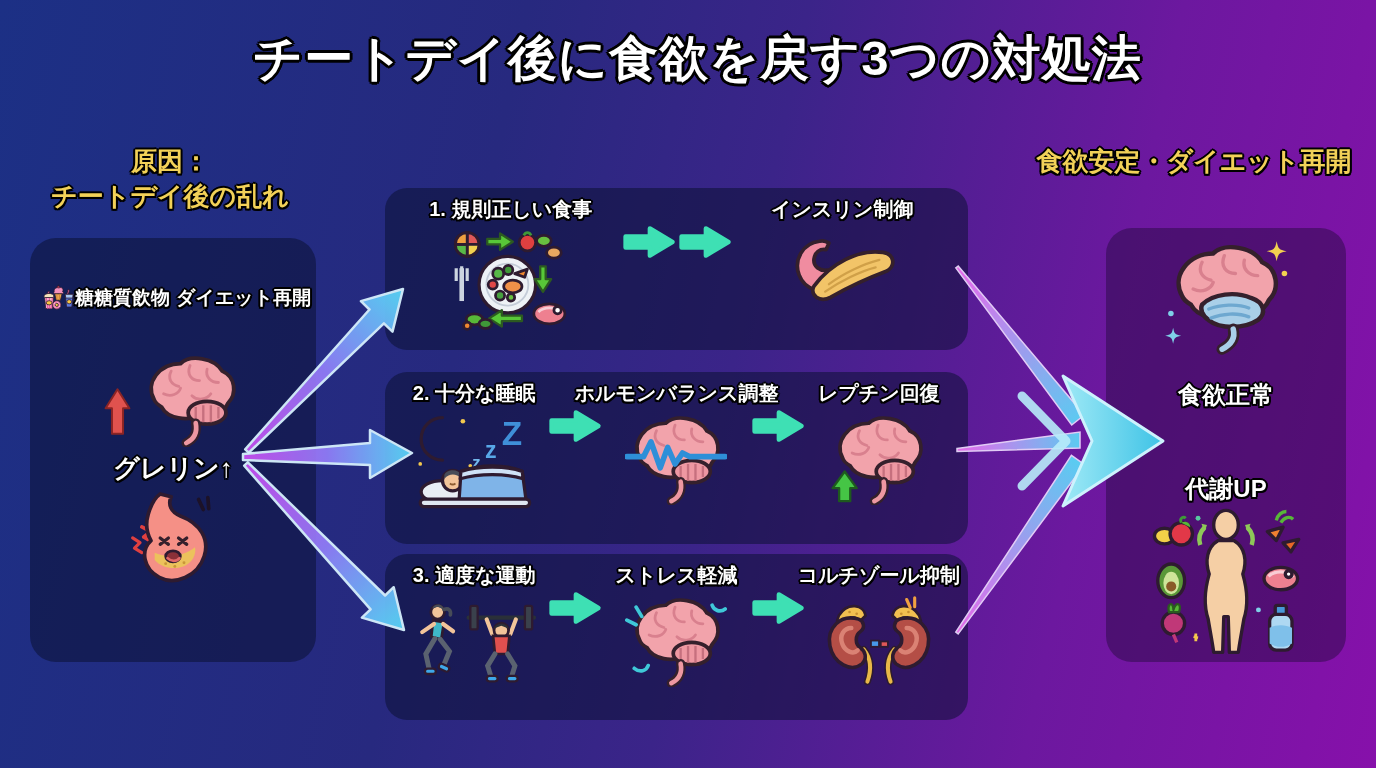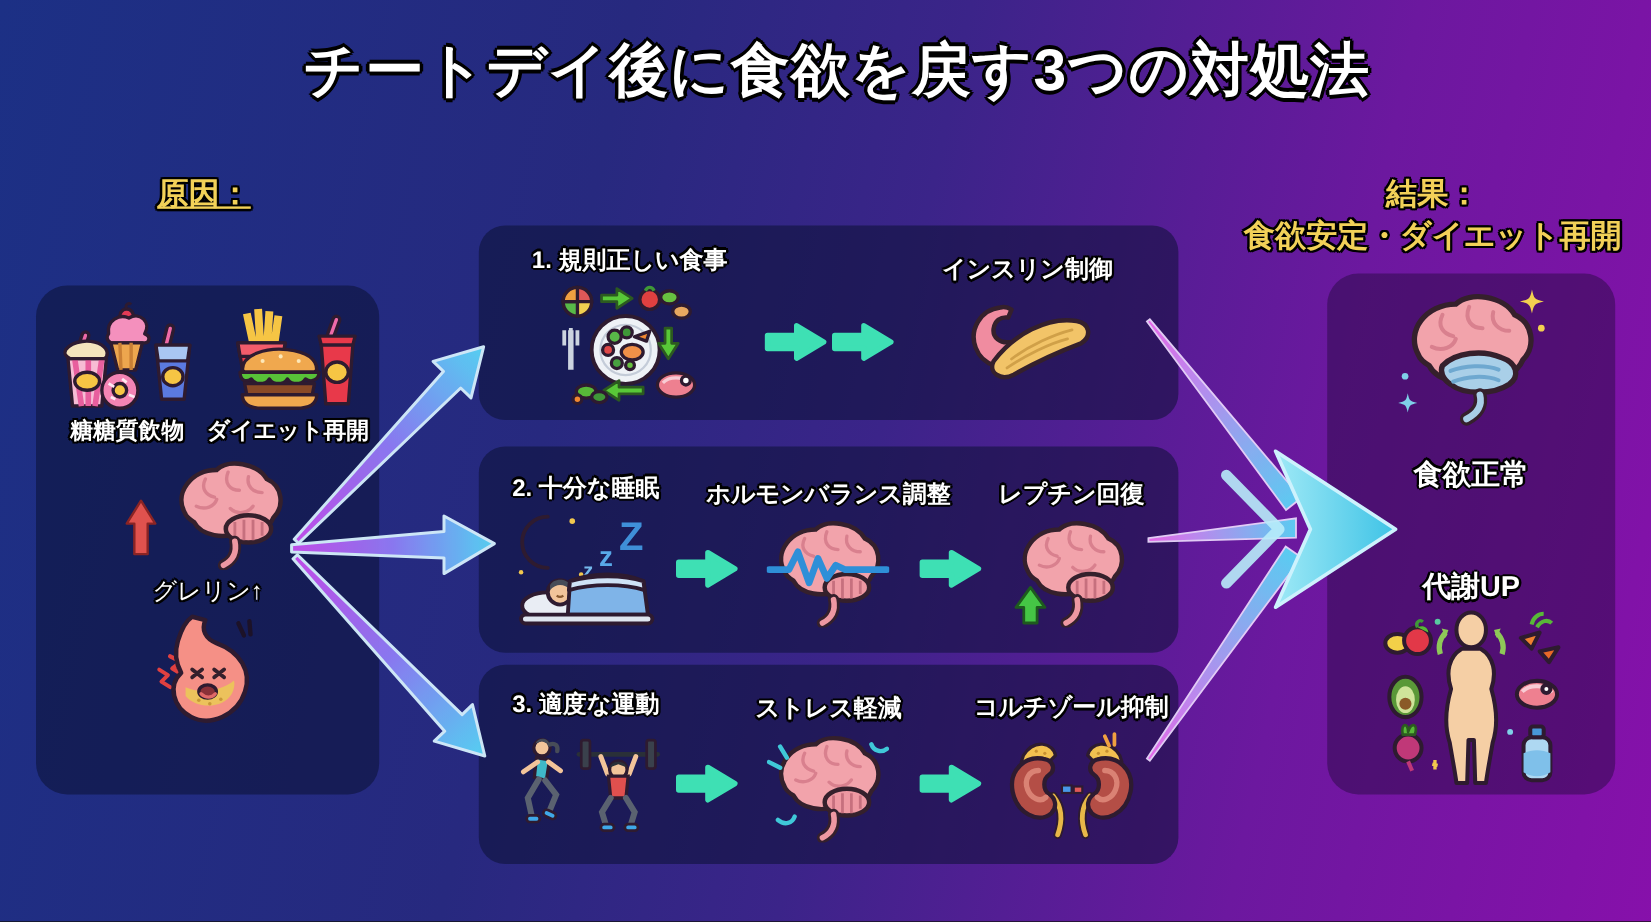--- a/index.html
+++ b/index.html
@@ -3,52 +3,52 @@
 <meta charset="utf-8">
 <style>
   html,body{margin:0;padding:0;background:#111;}
   .canvas{position:relative;width:1376px;height:768px;overflow:hidden;
     background:linear-gradient(102deg,#1c3085 0%,#27297f 34%,#3b2489 52%,#6c189f 76%,#8810ab 100%);
     font-family:"Liberation Sans","DejaVu Sans",sans-serif;padding-left:19px;}
   .outline{text-shadow:2px 0 #000,-2px 0 #000,0 2px #000,0 -2px #000,1.5px 1.5px #000,-1.5px 1.5px #000,1.5px -1.5px #000,-1.5px -1.5px #000;}
   .outline-strong{text-shadow:3px 0 #000,-3px 0 #000,0 3px #000,0 -3px #000,2px 2px #000,-2px 2px #000,2px -2px #000,-2px -2px #000;}
   .title{position:absolute;top:26px;left:0;width:100%;text-align:center;font-size:49px;font-weight:800;color:#fff;letter-spacing:1px;z-index:4;}
   .col-header{position:absolute;text-align:center;color:#f2d158;font-weight:800;font-size:26px;line-height:1.35;z-index:4;}
-  #left-header{left:10px;top:144px;width:320px;text-decoration:underline;}
+  #left-header{left:10px;top:144px;width:320px;}
   #mid-header{left:385px;top:148px;width:583px;font-size:28px;}
   #right-header{left:1016px;top:144px;width:356px;}
   .panel{position:absolute;background:rgba(10,16,48,0.52);border-radius:26px;z-index:1;}
   #left-panel{left:30px;top:238px;width:286px;height:424px;display:flex;flex-direction:column;align-items:center;padding-top:12px;box-sizing:border-box;}
   #right-panel{left:1106px;top:228px;width:240px;height:434px;background:rgba(34,8,58,0.45);display:flex;flex-direction:column;align-items:center;padding-top:12px;box-sizing:border-box;}
-  .step-panel{position:absolute;left:399px;width:583px;display:flex;align-items:center;padding:8px 16px 4px;box-sizing:border-box;background:rgba(10,16,48,0.52);border-radius:22px;z-index:1;}
+  .step-panel{position:absolute;left:385px;width:583px;display:flex;align-items:flex-start;padding:8px 16px 4px;box-sizing:border-box;background:rgba(10,16,48,0.52);border-radius:22px;z-index:1;}
   #step1{top:188px;height:162px;} #step2{top:372px;height:172px;} #step3{top:554px;height:166px;}
   .step-col{flex:1;display:flex;flex-direction:column;align-items:center;min-width:0;}
   .step-label{height:32px;font-size:20px;font-weight:800;color:#fff;white-space:nowrap;}
   .icon-box{flex:1;display:flex;align-items:center;justify-content:center;}
   .mini-arrow{flex:0 0 56px;display:flex;align-items:center;justify-content:center;margin-top:28px;}
   .lp-grid{display:flex;justify-content:space-between;width:262px;}
-  .lp-item{display:flex;flex-direction:column;align-items:center;width:128px;}
+  .lp-item{display:flex;flex-direction:row;align-items:center;width:128px;}
   .lp-label{font-size:19px;font-weight:800;color:#fff;white-space:nowrap;margin-top:2px;}
   .lp-brain-row{display:flex;align-items:flex-end;justify-content:center;gap:8px;margin-top:8px;}
-  .lp-hormone{font-size:20px;font-weight:400;color:#fff;margin-top:4px;}
+  .lp-hormone{font-size:26px;font-weight:700;color:#fff;margin-top:4px;}
   .rp-label{font-size:24px;font-weight:800;color:#fff;}
   .overlay{position:absolute;left:0;top:0;width:1376px;height:768px;z-index:3;pointer-events:none;}
 </style>
 </head>
 <body>
 
 <div class="canvas">
 
   <div class="title outline-strong">チートデイ後に食欲を戻す3つの対処法</div>
 
   <div class="col-header outline" id="left-header">
     <div>原因：</div>
+    <div>チートデイ後の乱れ</div>
   </div>
   <div class="col-header outline" id="right-header">
-    <div>結果：</div>
     <div>食欲安定・ダイエット再開</div>
   </div>
 
   <div class="panel" id="left-panel">
     <div class="lp-grid">
       <div class="lp-item">
         <svg viewBox="0 0 125 100" width="118" height="94">
           <g stroke="#2e1b30" stroke-width="3" stroke-linejoin="round">
             <rect x="20" y="28" width="6" height="22" rx="3" fill="#ef6aa8" transform="rotate(18 23 39)"></rect>
             <path d="M10 52 L44 52 L40 94 L14 94 Z" fill="#f7bcd4"></path>

